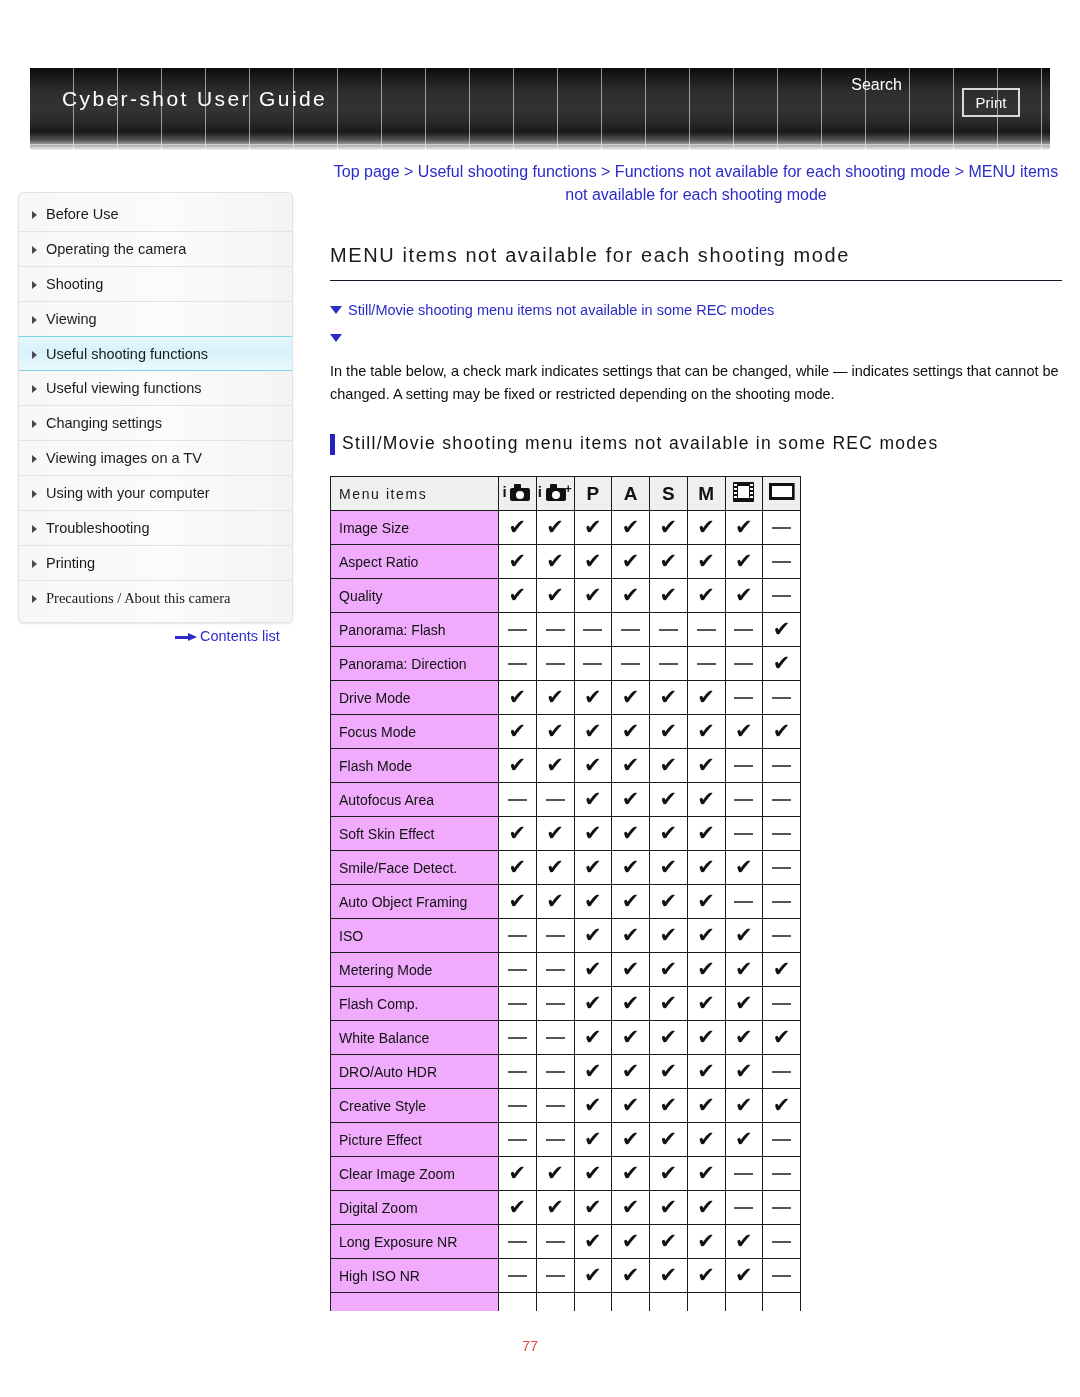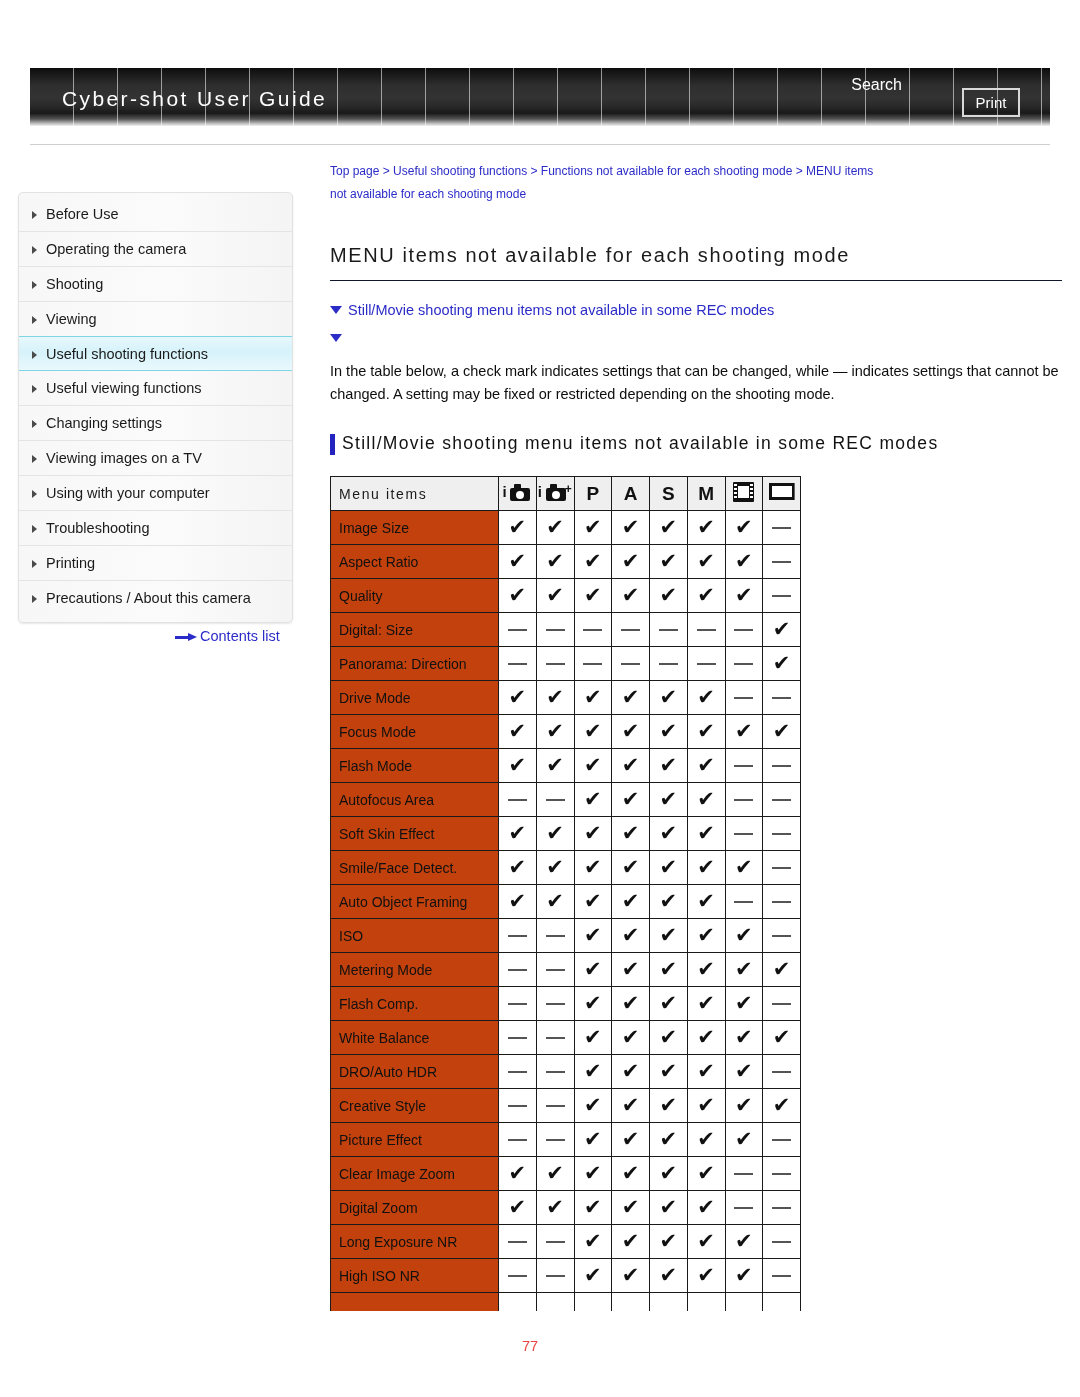--- a/index.html
+++ b/index.html
@@ -9,21 +9,21 @@
     background: #ffffff;
     font-family: "Liberation Sans", sans-serif;
     color: #000;
   }
   #page { position: relative; width: 1080px; height: 1397px; overflow: hidden; }
 
   
   .banner {
     position: absolute;
     left: 30px; top: 68px;
-    width: 1020px; height: 58px;
+    width: 1020px; height: 82px;
     background:
       repeating-linear-gradient(to right,
         rgba(255,255,255,0) 0px,
         rgba(255,255,255,0) 43px,
         rgba(255,255,255,0.55) 43px,
         rgba(255,255,255,0.55) 44px),
       linear-gradient(to bottom,
         #0b0b0b 0%,
         #141414 6%,
         #2e2e2e 30%,
@@ -84,21 +84,21 @@
     position: relative;
     height: 35px;
     line-height: 35px;
     padding-left: 27px;
     font-size: 14.5px;
     color: #1a1a1a;
     border-bottom: 1px solid #e4e4e4;
     white-space: nowrap;
     cursor: pointer;
   }
-  .side-item:last-child { border-bottom: none; }
+  .side-item:last-child { border-bottom: none; font-family: Liberation Serif, serif; }
   .side-item .tri {
     position: absolute;
     left: 13px; top: 14px;
     width: 0; height: 0;
     border-left: 5px solid #4a4a4a;
     border-top: 4px solid transparent;
     border-bottom: 4px solid transparent;
   }
   .side-item.active {
     background: linear-gradient(to bottom, #e6f8fc 0%, #d6f2fa 45%, #e9f9fd 100%);
@@ -132,22 +132,22 @@
     width: 0; height: 0;
     border-left: 9px solid #2b2bc8;
     border-top: 4.5px solid transparent;
     border-bottom: 4.5px solid transparent;
   }
 
   
   .main { position: absolute; left: 330px; top: 160px; width: 732px; }
 
   .breadcrumb {
-    text-align: left;
-    font-size: 12px;
+    text-align: center;
+    font-size: 16px;
     color: #2b2bc8;
     line-height: 23px;
     cursor: pointer;
   }
 
   .page-title {
     margin-top: 38px;
     font-size: 20px;
     letter-spacing: 1.6px;
     color: #1a1a1a;
@@ -223,21 +223,21 @@
     font-size: 14px;
     letter-spacing: 1.6px;
     color: #1a1a1a;
   }
   th.hdr-mode { text-align: center; padding: 0; }
 
   td.cell-name {
     padding-left: 8px;
     font-size: 14px;
     color: #111;
-    background: #c2410c;
+    background: #f0abfc;
   }
   td.cell-val {
     text-align: center;
     background: #fff;
     padding: 0;
   }
   .chk {
     display: inline-block;
     font-size: 21px;
     line-height: 1;
@@ -457,21 +457,21 @@
             <td class="cell-val"><span class="chk">✔</span></td>
             <td class="cell-val"><span class="chk">✔</span></td>
             <td class="cell-val"><span class="chk">✔</span></td>
             <td class="cell-val"><span class="chk">✔</span></td>
             <td class="cell-val"><span class="chk">✔</span></td>
             <td class="cell-val"><span class="chk">✔</span></td>
             <td class="cell-val"><span class="chk">✔</span></td>
             <td class="cell-val"><span class="dash"></span></td>
           </tr>
           <tr>
-            <td class="cell-name">Digital: Size</td>
+            <td class="cell-name">Panorama: Flash</td>
             <td class="cell-val"><span class="dash"></span></td>
             <td class="cell-val"><span class="dash"></span></td>
             <td class="cell-val"><span class="dash"></span></td>
             <td class="cell-val"><span class="dash"></span></td>
             <td class="cell-val"><span class="dash"></span></td>
             <td class="cell-val"><span class="dash"></span></td>
             <td class="cell-val"><span class="dash"></span></td>
             <td class="cell-val"><span class="chk">✔</span></td>
           </tr>
           <tr>

